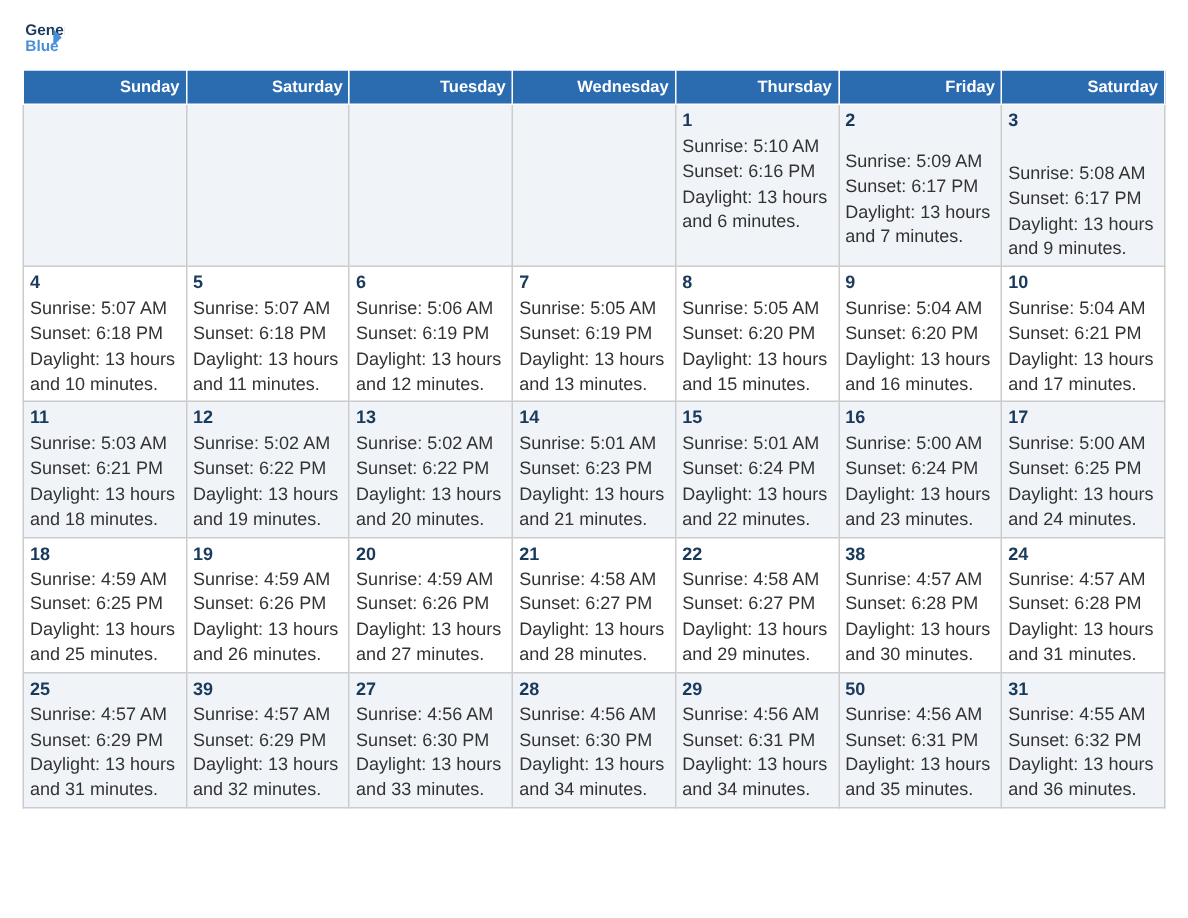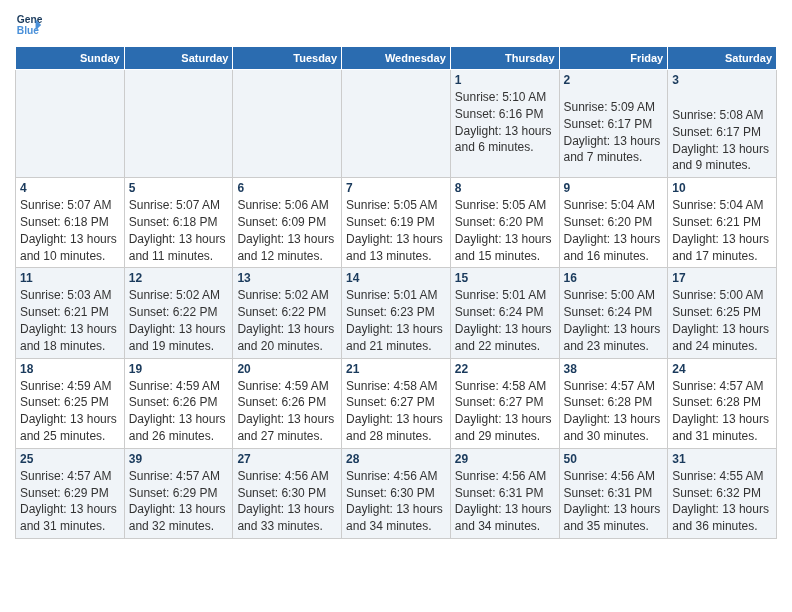--- a/index.html
+++ b/index.html
@@ -151,21 +151,21 @@
           <td>
             <span class="day-num">5</span>
             <div class="day-info" style="white-space: pre-line;">Sunrise: 5:07 AM
 Sunset: 6:18 PM
 Daylight: 13 hours
 and 11 minutes.</div>
           </td>
           <td>
             <span class="day-num">6</span>
             <div class="day-info" style="white-space: pre-line;">Sunrise: 5:06 AM
-Sunset: 6:09 PM
+Sunset: 6:19 PM
 Daylight: 13 hours
 and 12 minutes.</div>
           </td>
           <td>
             <span class="day-num">7</span>
             <div class="day-info" style="white-space: pre-line;">Sunrise: 5:05 AM
 Sunset: 6:19 PM
 Daylight: 13 hours
 and 13 minutes.</div>
           </td>

